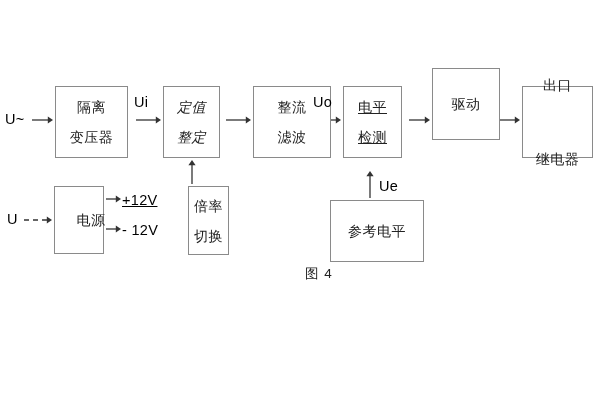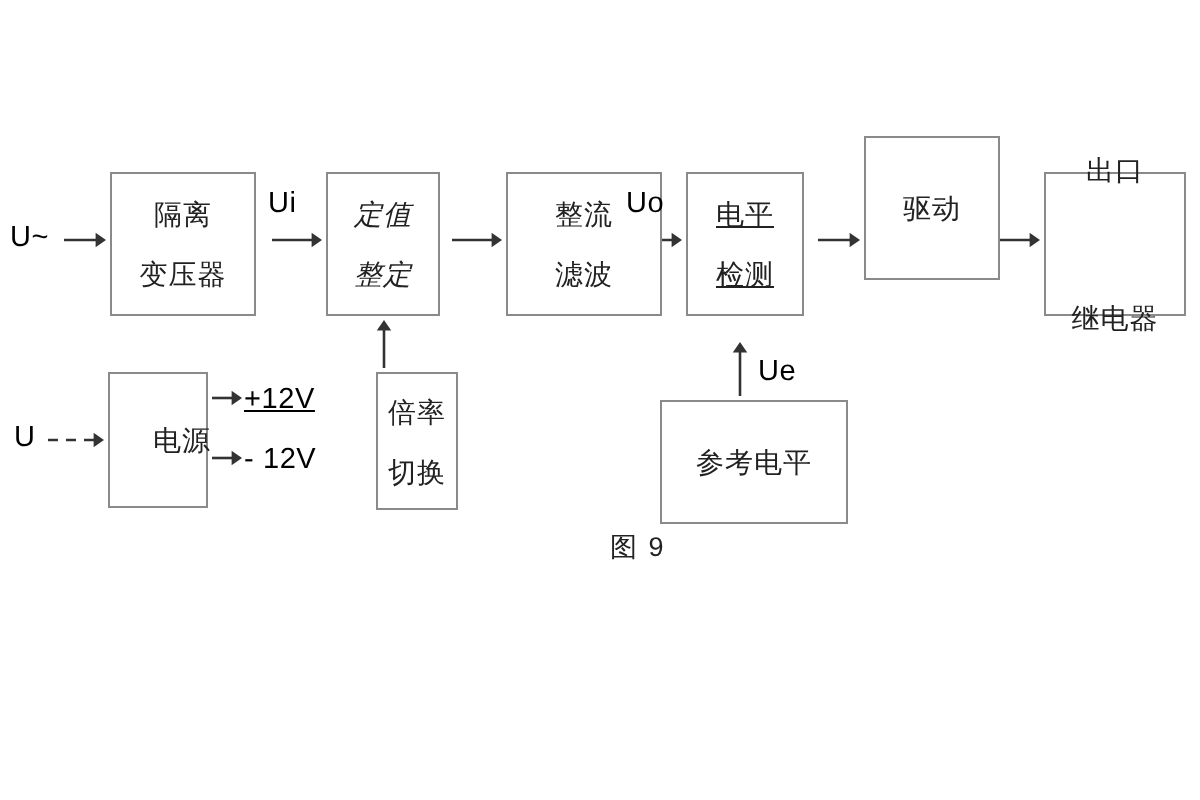--- a/index.html
+++ b/index.html
@@ -153,14 +153,14 @@
   <div id="labels-host">
       <span class="lbl big" style="left: 5px; top: 111px;">U~</span>
       <span class="lbl big" style="left: 134px; top: 94px;">Ui</span>
       <span class="lbl big" style="left: 313px; top: 94px;">Uo</span>
       <span class="lbl big" style="left: 379px; top: 178px;">Ue</span>
       <span class="lbl big" style="left: 7px; top: 211px;">U</span>
       <span class="lbl big" style="left: 122px; top: 192px; text-decoration: underline;">+12V</span>
       <span class="lbl big" style="left: 122px; top: 222px;">- 12V</span>
     </div>
 
-  <div class="cap" id="caption-el" style="left: 305px; top: 265px;">图 9</div>
+  <div class="cap" id="caption-el" style="left: 305px; top: 265px;">图 4</div>
 </div>
 
 </body></html>

